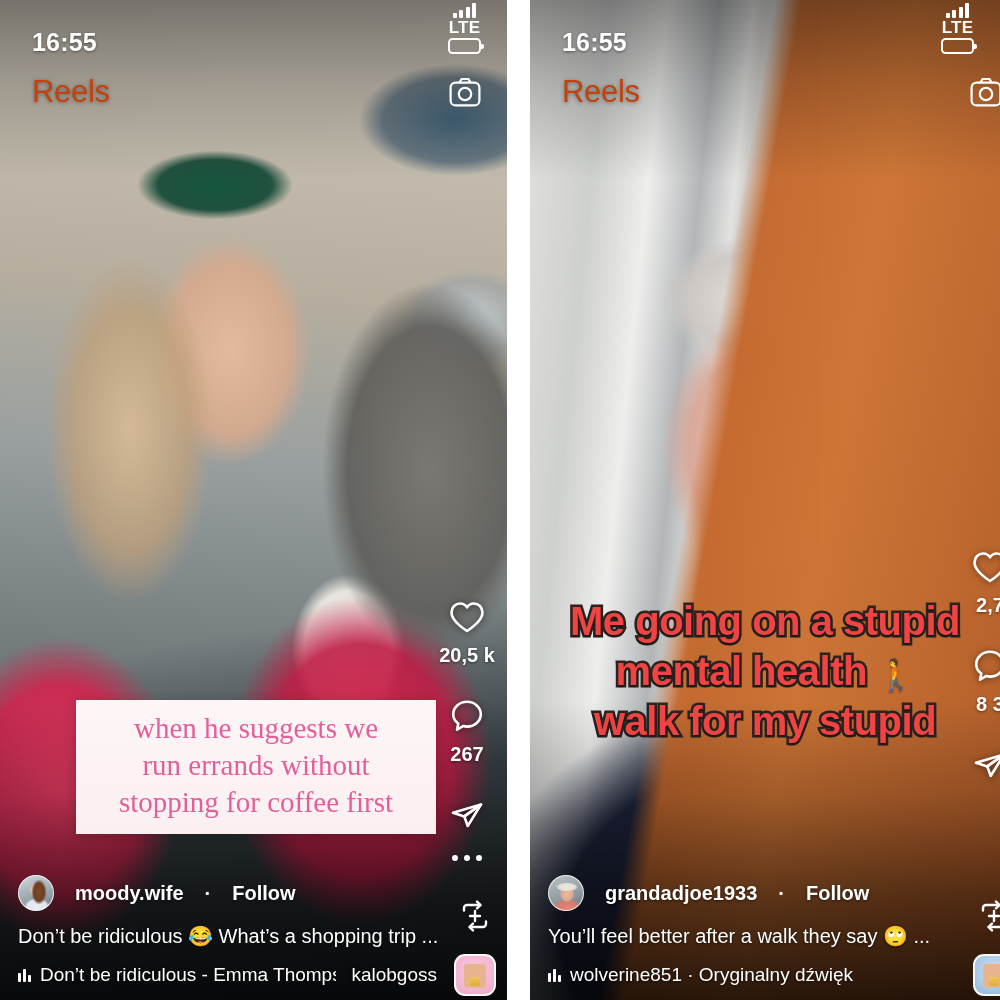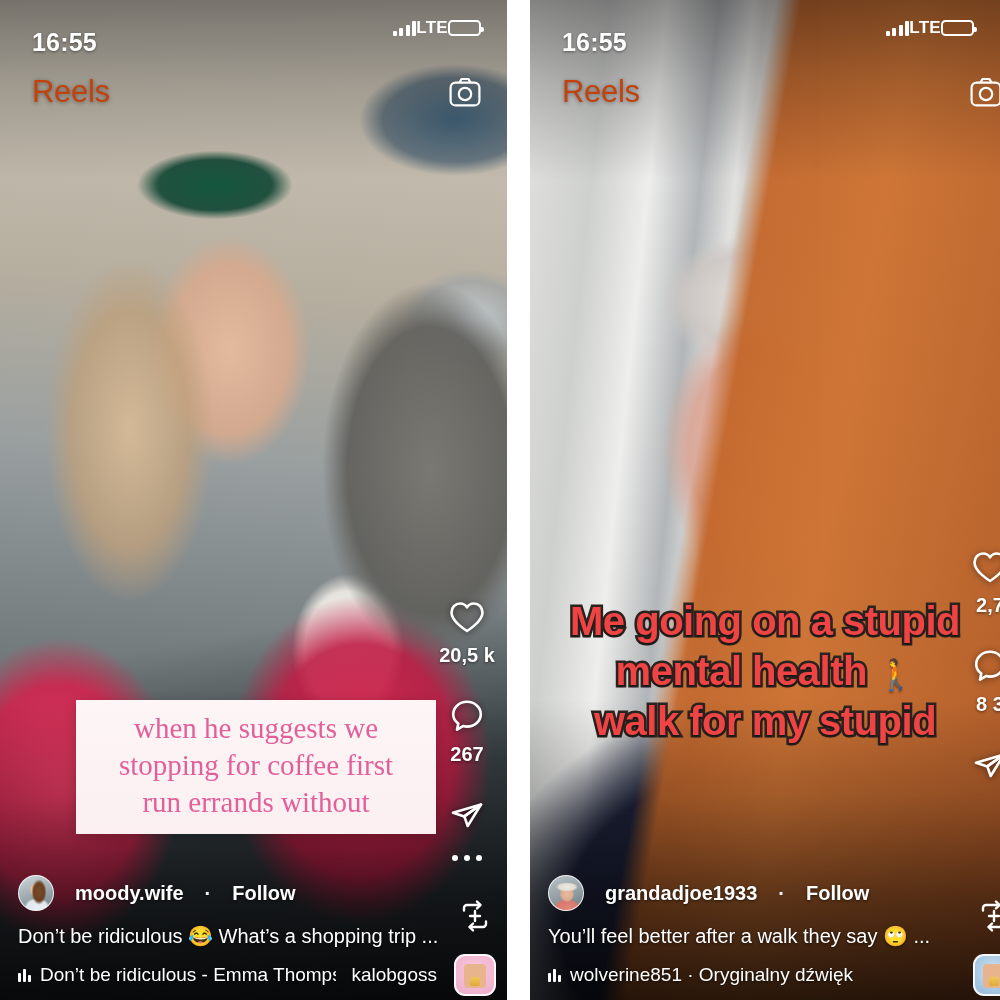--- a/index.html
+++ b/index.html
@@ -84,21 +84,21 @@
     pointer-events: none;
   }
 
   
   .statusbar {
     position: absolute; top: 0; left: 0; right: 0; height: 56px;
     display: flex; align-items: center; justify-content: space-between;
     padding: 0 26px 0 32px; color: #fff;
   }
   .clock { font-size: 25px; font-weight: 600; letter-spacing: .2px; text-shadow: 0 1px 3px rgba(0,0,0,.45); margin-top: 28px; }
-  .status-right { display: flex; align-items: center; gap: 0; }
+  .status-right { display: flex; align-items: center; gap: 0; flex-direction: column; }
   .bars { display: flex; align-items: flex-end; gap: 2.5px; height: 15px; }
   .bars i { display:block; width: 4px; background: #fff; border-radius: 1px; }
   .bars i:nth-child(1){ height: 5px; }
   .bars i:nth-child(2){ height: 8px; }
   .bars i:nth-child(3){ height: 11px; }
   .bars i:nth-child(4){ height: 15px; }
   .lte { font-size: 17px; font-weight: 600; letter-spacing: .3px; }
   .battery { position: relative; width: 33px; height: 16px; border: 2px solid #fff; border-radius: 4.5px; padding: 1.5px; }
   .battery::after { content:''; position:absolute; right:-4.5px; top: 4.5px; width: 2.5px; height: 5px; background:#fff; border-radius: 0 2px 2px 0; }
   .battery-fill { height: 100%; background: #f5c518; border-radius: 2px; }
@@ -254,22 +254,22 @@
         <svg width="32" height="30" viewBox="0 0 32 30" fill="none" stroke="#fff" stroke-width="2.2" stroke-linejoin="round">
           <rect x="1.6" y="5.6" width="28.8" height="22.8" rx="5"></rect>
           <circle cx="16" cy="17" r="6.2"></circle>
           <path d="M10.5 5.6l2-3.6h7l2 3.6"></path>
         </svg>
       </div>
     </div>
 
     <div class="sticker sticker-left">
       <div class="sticker-line">when he suggests we</div>
+      <div class="sticker-line">run errands without</div>
       <div class="sticker-line">stopping for coffee first</div>
-      <div class="sticker-line">run errands without</div>
     </div>
 
     <div class="rail">
       <div class="rail-item">
         <span class="rail-icon">
           <svg width="36" height="33" viewBox="0 0 36 33" fill="none" stroke="#fff" stroke-width="2.6" stroke-linejoin="round">
             <path d="M18 30C18 30 2.5 20.6 2.5 11.4 2.5 6.3 6.4 2.5 11.2 2.5c3 0 5.4 1.6 6.8 3.9 1.4-2.3 3.8-3.9 6.8-3.9 4.8 0 8.7 3.8 8.7 8.9C33.5 20.6 18 30 18 30z"></path>
           </svg>
         </span>
         <span class="rail-count">20,5 k</span>

